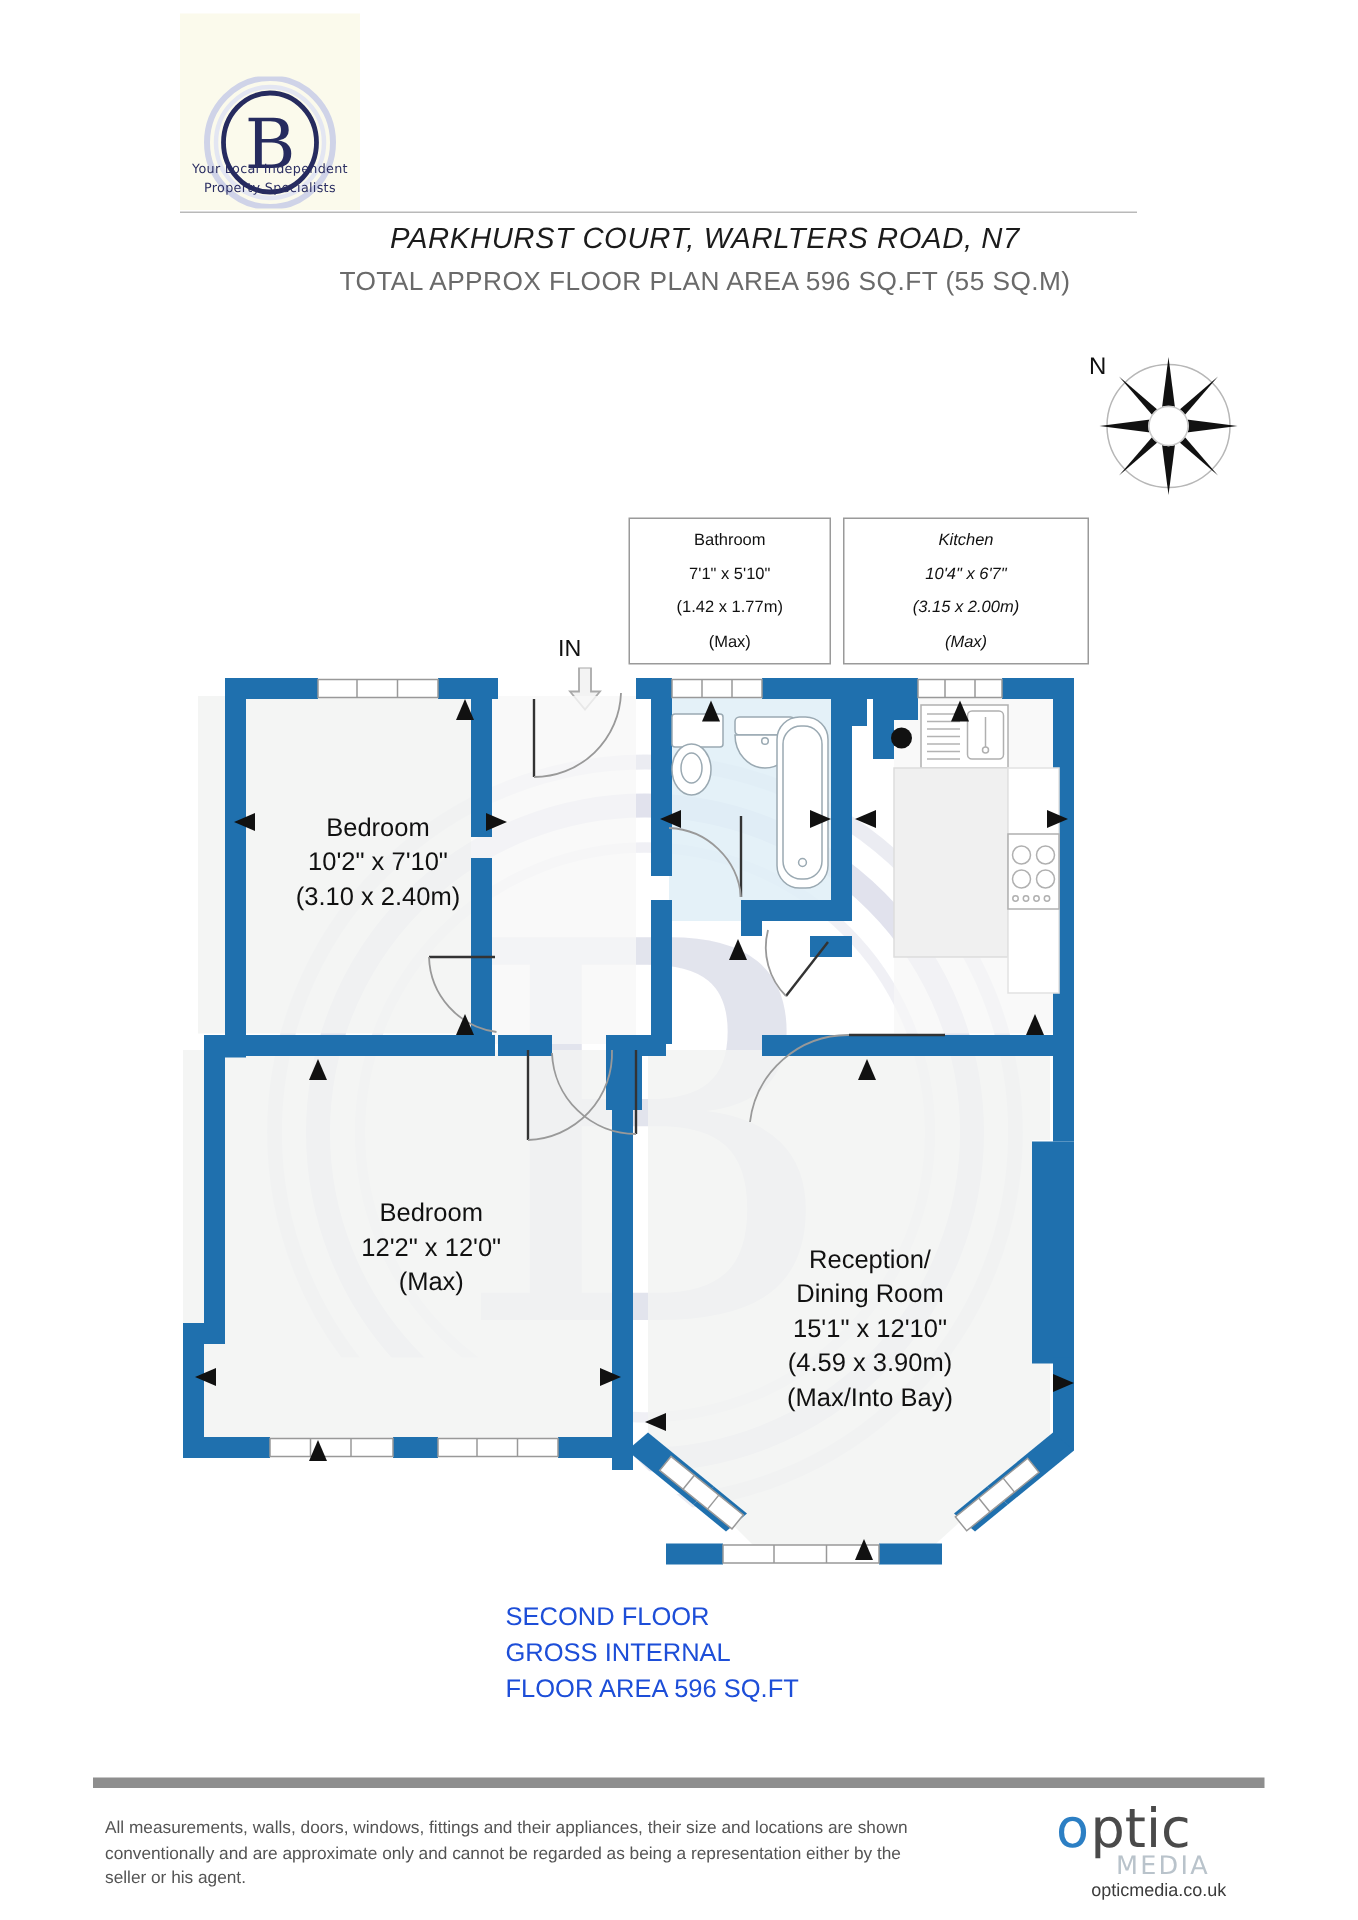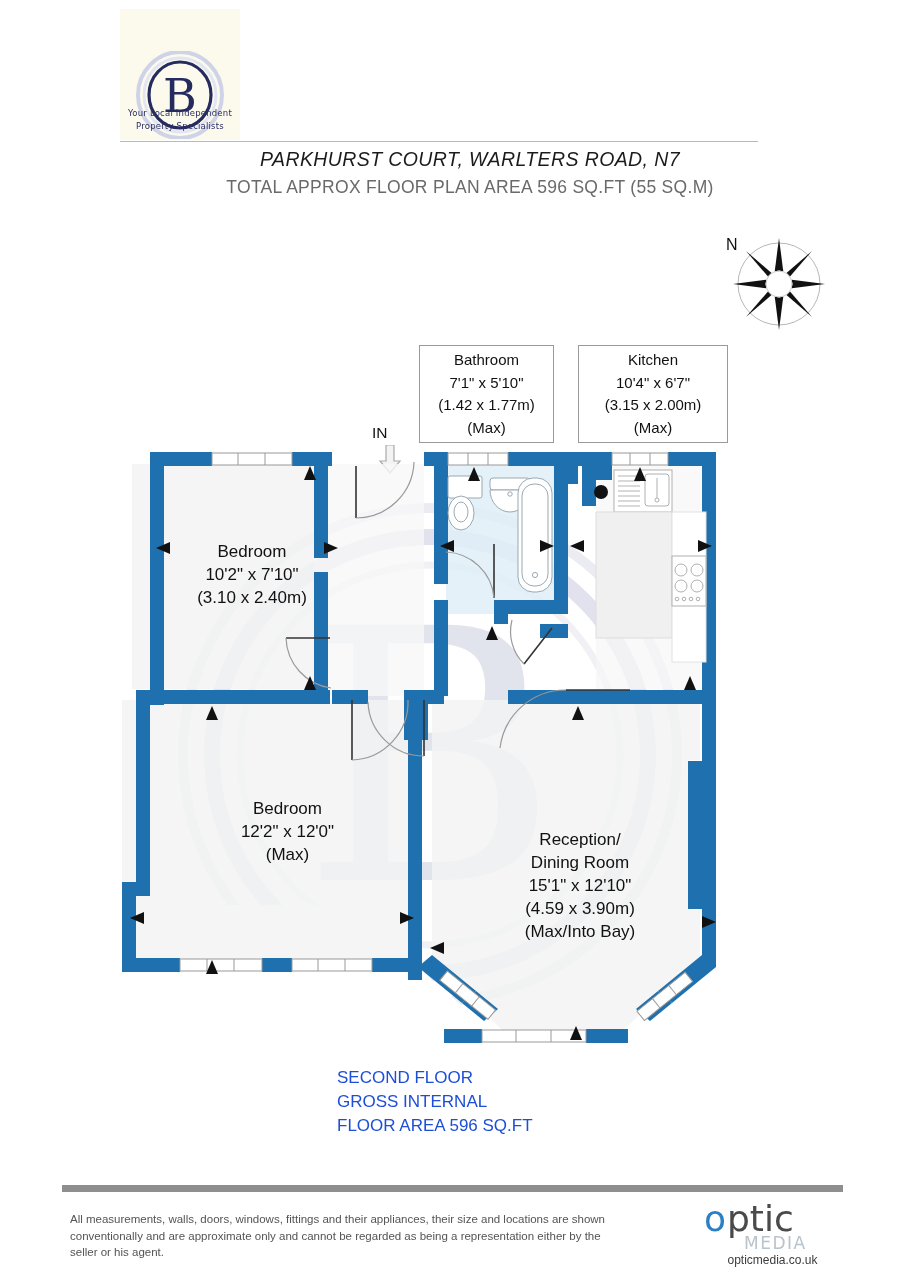--- a/index.html
+++ b/index.html
@@ -97,28 +97,28 @@
     font-size: 16px;
     color: #111;
   }
 
   
   .callout {
     position: absolute;
     border: 1px solid #9a9a9a;
     background: #ffffff;
     text-align: center;
-    font-size: 15px;
+    font-size: 11px;
     line-height: 22.5px;
     color: #111;
     padding-top: 3px;
     box-sizing: border-box;
   }
   #callout-bathroom { left: 419px; top: 345px; width: 135px; height: 98px; }
-  #callout-kitchen  { left: 578px; top: 345px; width: 150px; height: 98px; }
+  #callout-kitchen  { left: 562px; top: 345px; width: 164px; height: 98px; font-style: italic; }
 
   .in-label {
     position: absolute;
     left: 372px;
     top: 424px;
     font-size: 15.5px;
     color: #111;
   }
   .in-arrow { position: absolute; left: 378px; top: 445px; }
 

